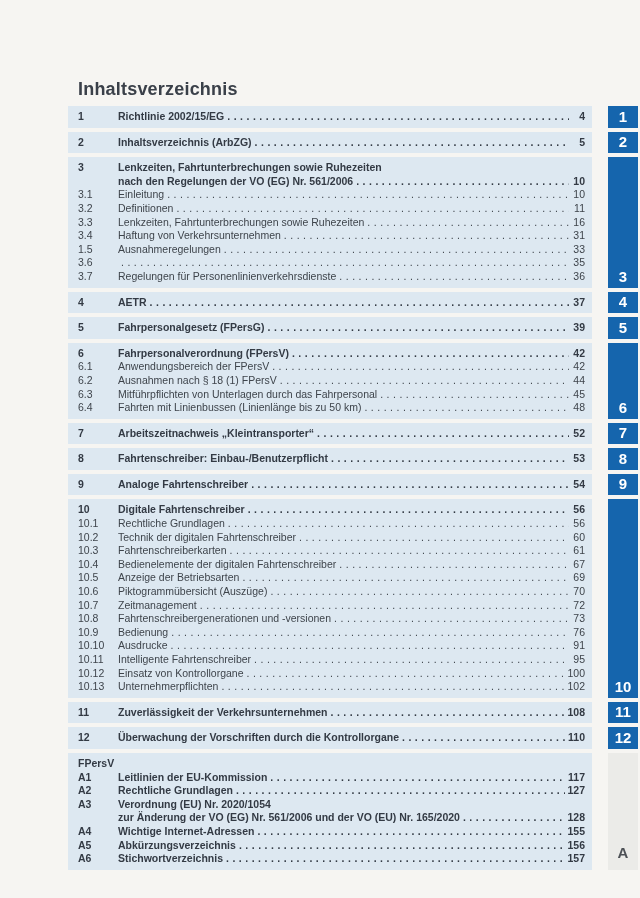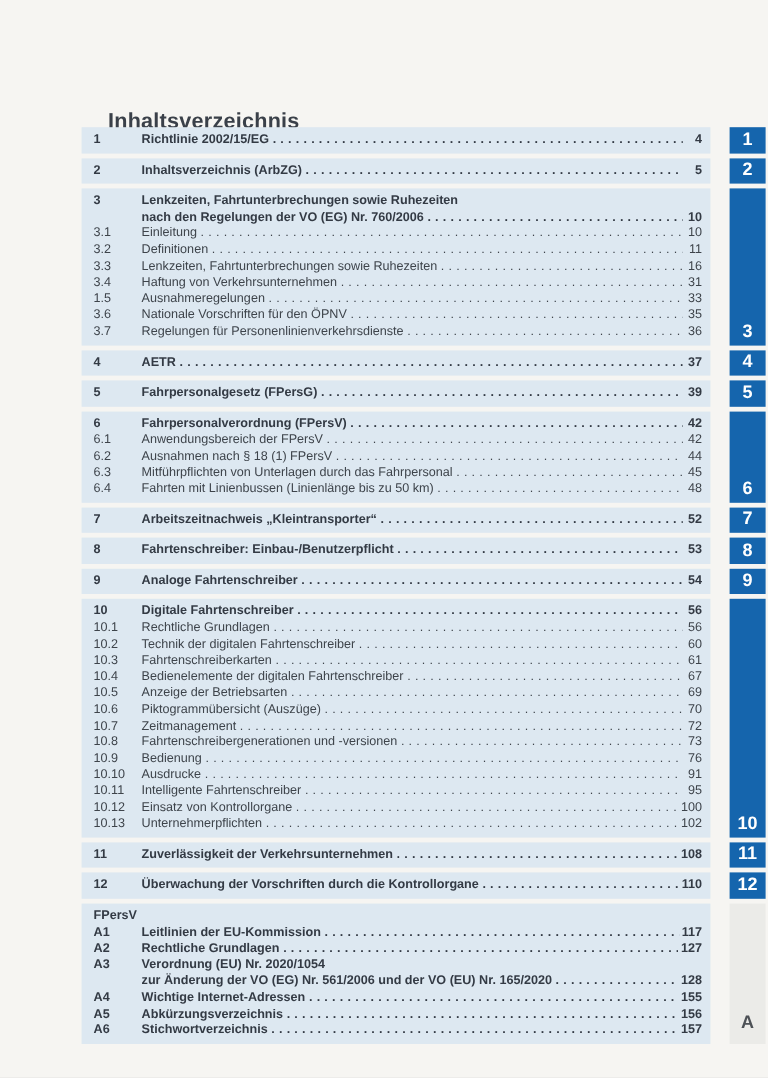--- a/index.html
+++ b/index.html
@@ -2,21 +2,21 @@
 <html><head>
 <meta charset="utf-8">
 <style>
   html,body{margin:0;padding:0;background:#e8e7e4;}
   .page{
     position:relative;width:640px;height:898px;margin:0 auto;
     background:#f6f5f2;overflow:hidden;
     font-family:"Liberation Sans",sans-serif;
   }
   .page-title{
-    position:absolute;left:78px;top:79px;margin:12px;
+    position:absolute;left:78px;top:79px;margin:0;
     font-size:18px;font-weight:bold;color:#3a4049;letter-spacing:.2px;
   }
   .toc{position:absolute;left:68px;top:106px;width:570px;}
   .block{display:flex;margin-bottom:4px;}
   .band{
     width:524px;box-sizing:border-box;background:#dde8f1;
     padding:4px 7px 4px 10px;
   }
   .tab{
     width:30px;margin-left:16px;box-sizing:border-box;
@@ -82,21 +82,21 @@
   <div class="block">
     <div class="band">
   <div class="row bold">
     <span class="num">3</span>
     <span class="rc">
   <span class="line">
     <span class="lt">Lenkzeiten, Fahrtunterbrechungen sowie Ruhezeiten</span>
   </span>
 
   <span class="line">
-    <span class="lt">nach den Regelungen der VO (EG) Nr. 760/2006</span>
+    <span class="lt">nach den Regelungen der VO (EG) Nr. 561/2006</span>
   <span class="leader">........................................................................................................................................................................................................</span>
                 <span class="pg">10</span>
               </span>
 </span>
   </div>
 
   <div class="row">
     <span class="num">3.1</span>
     <span class="rc">
   <span class="line">
@@ -148,21 +148,20 @@
   <span class="leader">........................................................................................................................................................................................................</span>
                 <span class="pg">33</span>
               </span>
 </span>
   </div>
 
   <div class="row">
     <span class="num">3.6</span>
     <span class="rc">
   <span class="line">
-    <span class="lt">Nationale Vorschriften für den ÖPNV</span>
   <span class="leader">........................................................................................................................................................................................................</span>
                 <span class="pg">35</span>
               </span>
 </span>
   </div>
 
   <div class="row">
     <span class="num">3.7</span>
     <span class="rc">
   <span class="line">

